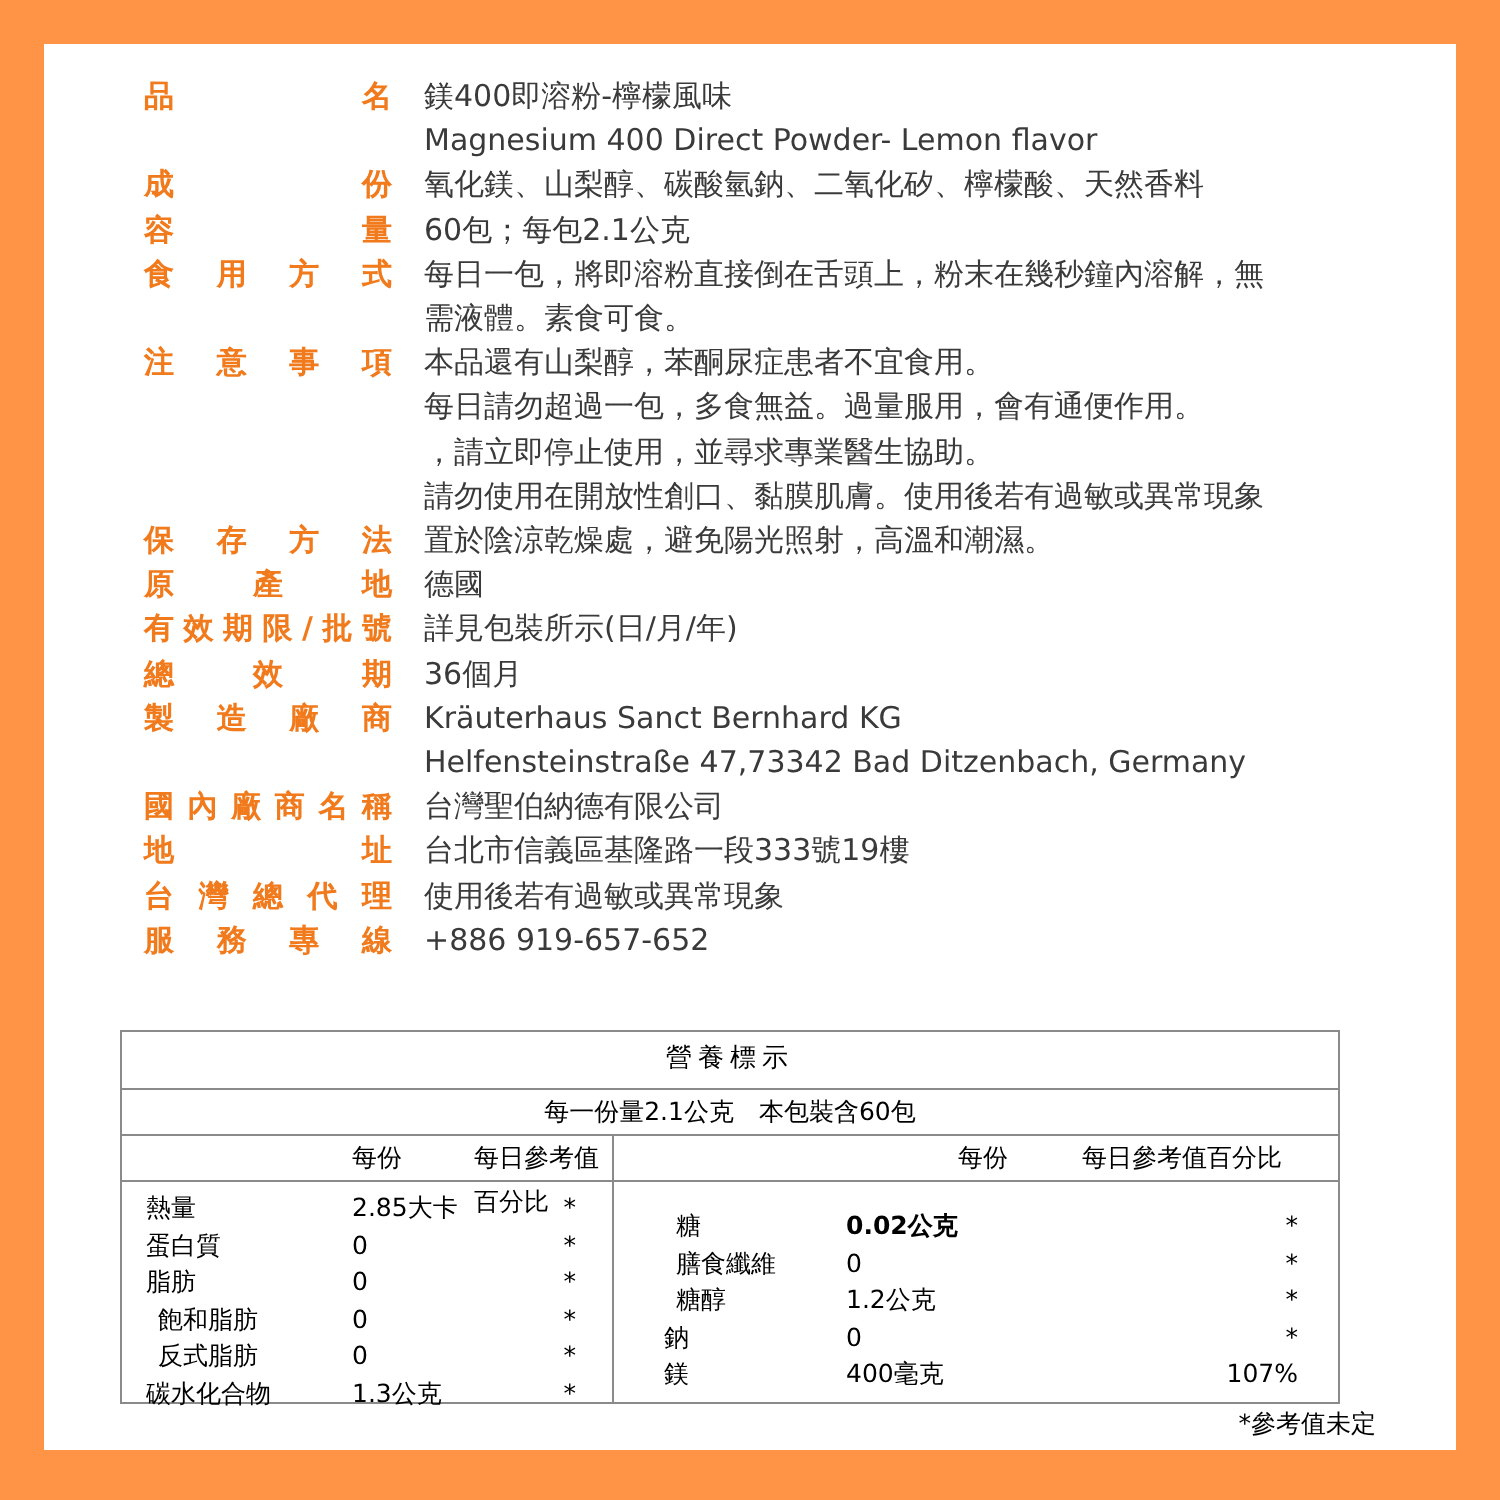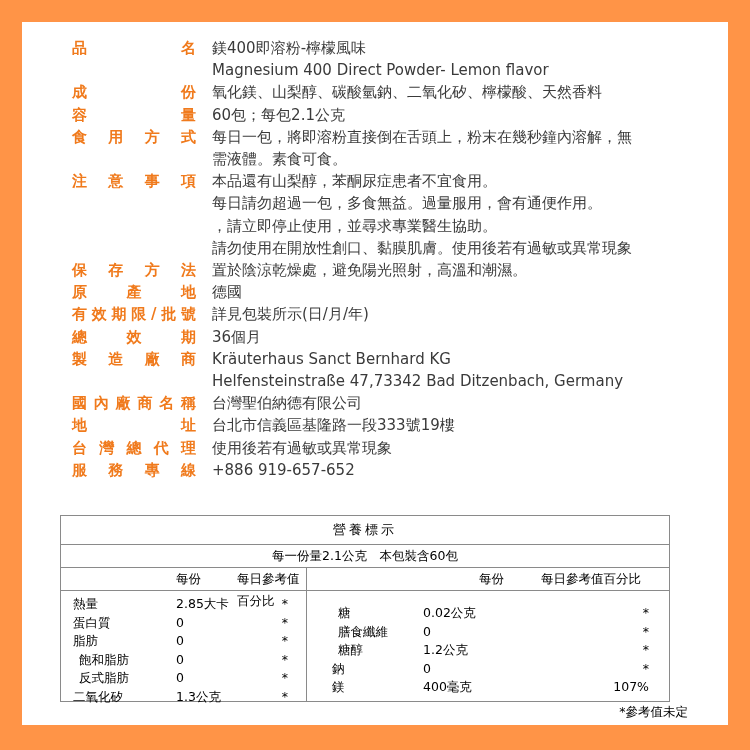--- a/index.html
+++ b/index.html
@@ -225,35 +225,35 @@
             <span style="left: 18px;">飽和脂肪</span>
             <span style="left: 115px;">0</span>
             <span style="right: 18px;">*</span>
           </div>
           <div class="nrow" style="top: 78px; text-decoration: underline;">
             <span style="left: 18px;">反式脂肪</span>
             <span style="left: 115px;">0</span>
             <span style="right: 18px;">*</span>
           </div>
           <div class="nrow" style="top: 96.5px;">
-            <span style="left: 12px;">二氧化矽</span>
+            <span style="left: 12px;">碳水化合物</span>
             <span style="left: 115px;">1.3公克</span>
             <span style="right: 18px;">*</span>
           </div>
         </div>
     </div>
     <div class="col right">
       <div class="hdr">
         <span style="left:172px">每份</span>
         <span style="left:234px">每日參考值百分比</span>
       </div>
       <div class="body" id="right-body">
           <div class="nrow" style="top: 13px;">
             <span style="left: 31px;">糖</span>
-            <span style="left: 116px;">0.02公克</span>
+            <span style="left: 116px; font-weight: bold;">0.02公克</span>
             <span style="right: 20px;">*</span>
           </div>
           <div class="nrow" style="top: 31.5px;">
             <span style="left: 31px;">膳食纖維</span>
             <span style="left: 116px;">0</span>
             <span style="right: 20px;">*</span>
           </div>
           <div class="nrow" style="top: 50px;">
             <span style="left: 31px;">糖醇</span>
             <span style="left: 116px;">1.2公克</span>

